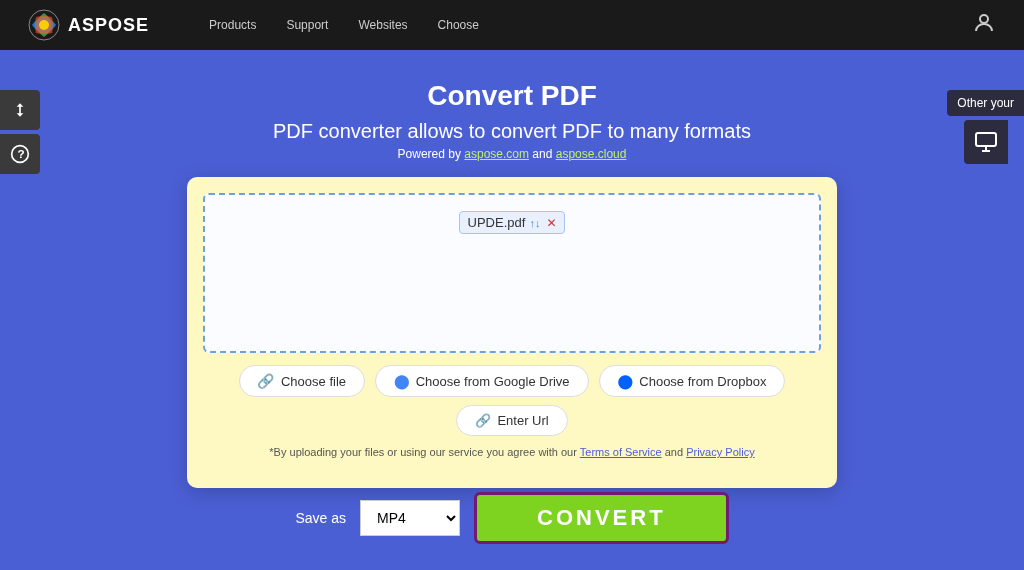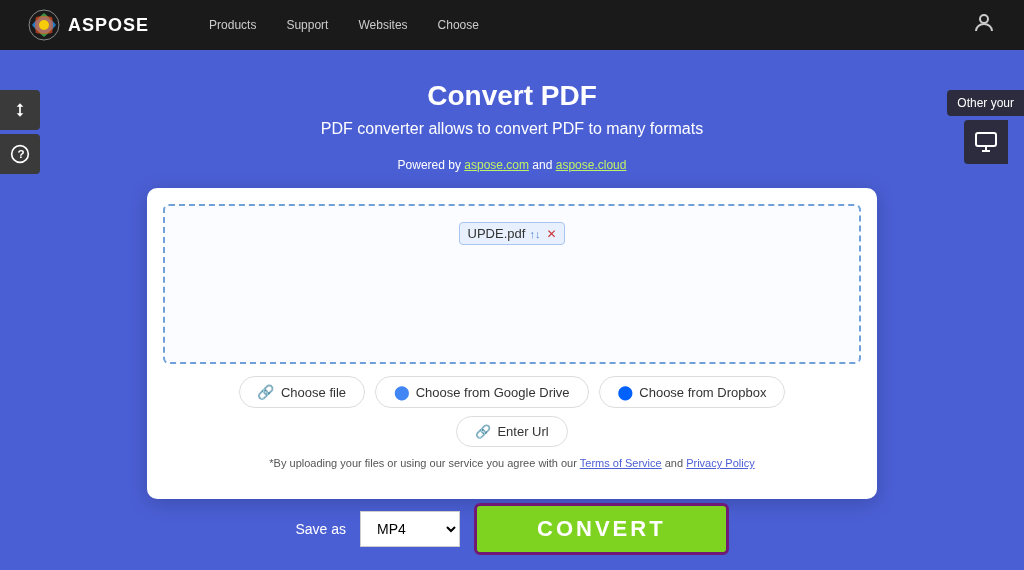--- a/index.html
+++ b/index.html
@@ -119,38 +119,38 @@
       padding-top: 30px;
     }
     .page-title {
       color: white;
       font-size: 28px;
       font-weight: bold;
       margin-bottom: 8px;
     }
     .page-subtitle {
       color: white;
-      font-size: 16px;
-      margin-bottom: 20px;
+      font-size: 20px;
+      margin-bottom: 4px;
     }
     .powered-by {
       color: white;
       font-size: 12px;
       margin-bottom: 16px;
     }
     .powered-by a {
       color: #bef264;
       text-decoration: underline;
     }
 
     
     .upload-card {
-      background: #ffffff;
+      background: #fef9c3;
       border-radius: 10px;
-      width: 730px;
+      width: 650px;
       padding: 16px;
       box-shadow: 0 4px 20px rgba(0,0,0,0.2);
     }
 
     .drop-zone {
       border: 2px dashed #6fa0d8;
       border-radius: 6px;
       min-height: 160px;
       display: flex;
       align-items: flex-start;

